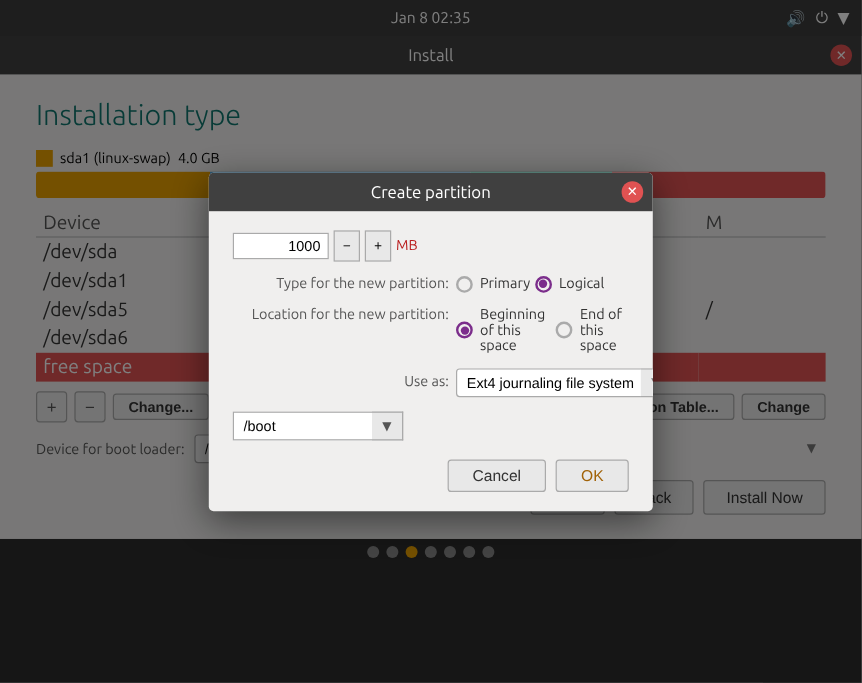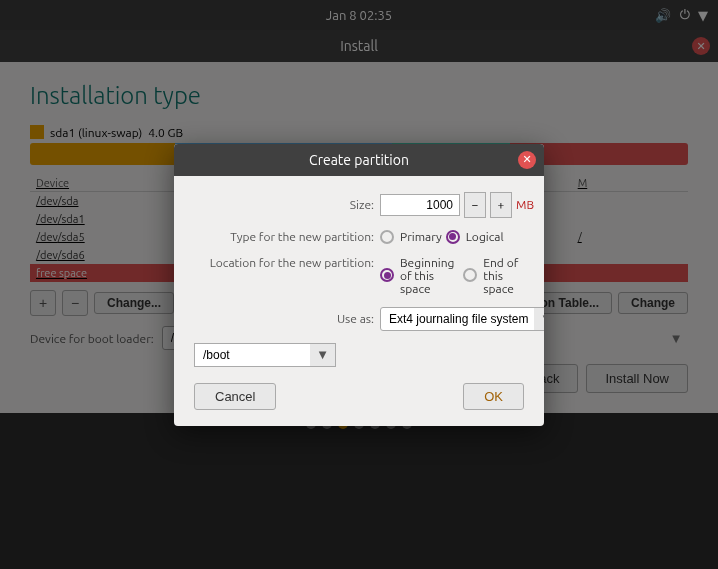--- a/index.html
+++ b/index.html
@@ -99,22 +99,21 @@
       width: 14px;
       height: 14px;
       background: #e8a000;
     }
 
     
     .partition-table {
       width: 100%;
       border-collapse: collapse;
       margin-top: 6px;
-      font-size: 11px;
-      text-decoration: underline;
+      font-size: 16px;
     }
     .partition-table th {
       text-align: left;
       padding: 2px 6px;
       color: #555;
       font-weight: normal;
       border-bottom: 1px solid #ccc;
     }
     .partition-table td {
       padding: 3px 6px;
@@ -390,21 +389,21 @@
       align-items: center;
       justify-content: center;
       font-size: 10px;
       color: #555;
       pointer-events: none;
     }
 
     
     .dialog-buttons {
       display: flex;
-      justify-content: space-between;
+      justify-content: flex-end;
       gap: 8px;
       margin-top: 16px;
     }
     .dlg-btn {
       padding: 5px 20px;
       border: 1px solid #aaa;
       background: #e8e8e8;
       border-radius: 3px;
       cursor: pointer;
       font-size: 13px;
@@ -529,21 +528,20 @@
 
 <div class="overlay">
   <div class="dialog">
     <div class="dialog-titlebar">
       <span>Create partition</span>
       <div class="dialog-close">✕</div>
     </div>
     <div class="dialog-body">
 
       <div class="form-row">
-        <span class="form-label">Size:</span>
         <div class="form-control-group">
           <input class="size-input" type="text" value="1000" style="">
           <div class="size-btn">−</div>
           <div class="size-btn">+</div>
           <span class="unit-label">MB</span>
         </div>
       </div>
 
       <div class="form-row" style="align-items:flex-start;">
         <span class="form-label">Type for the new partition:</span>

